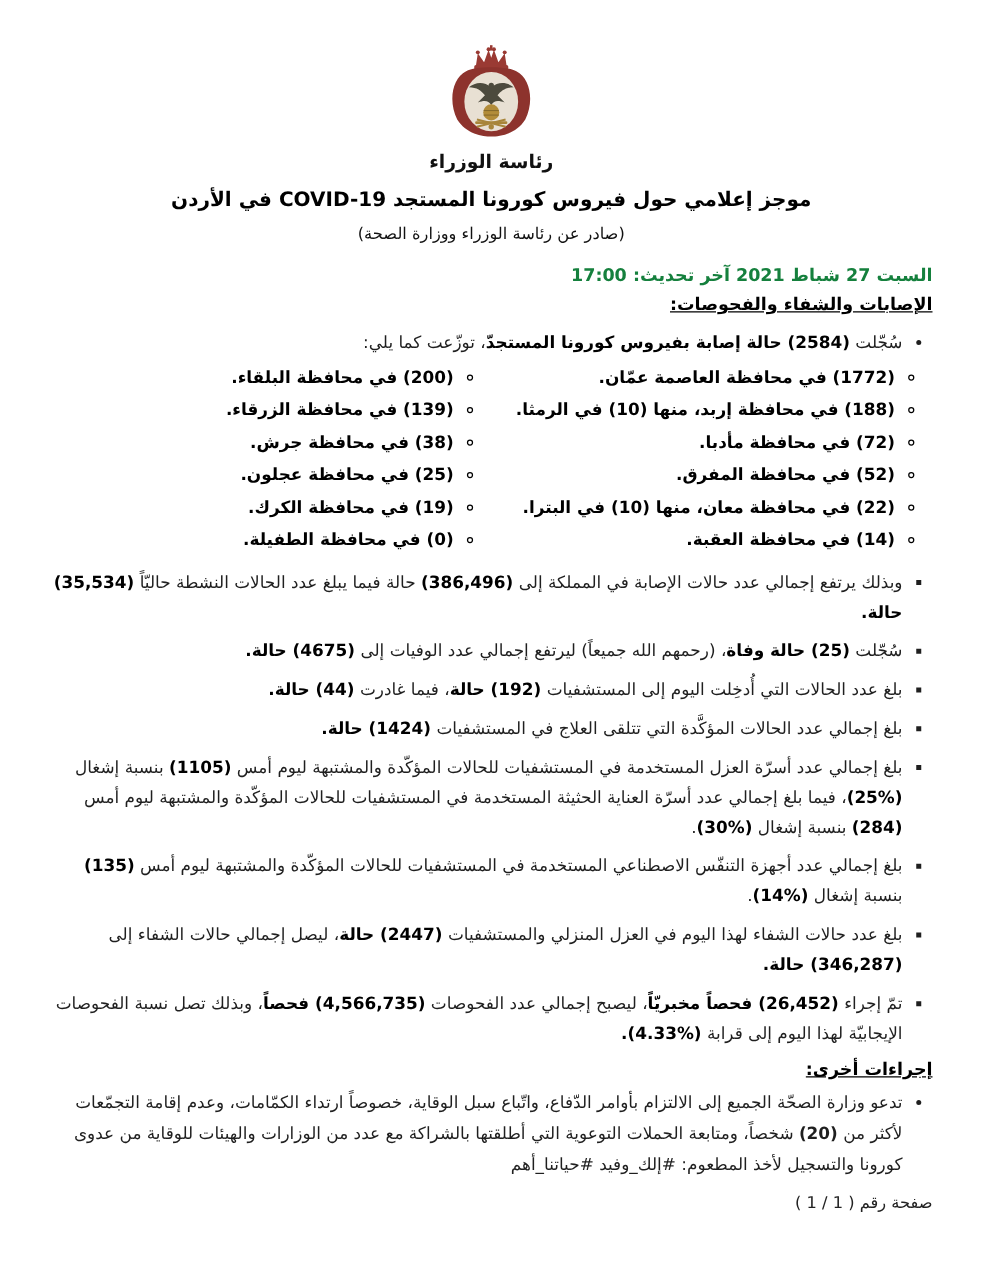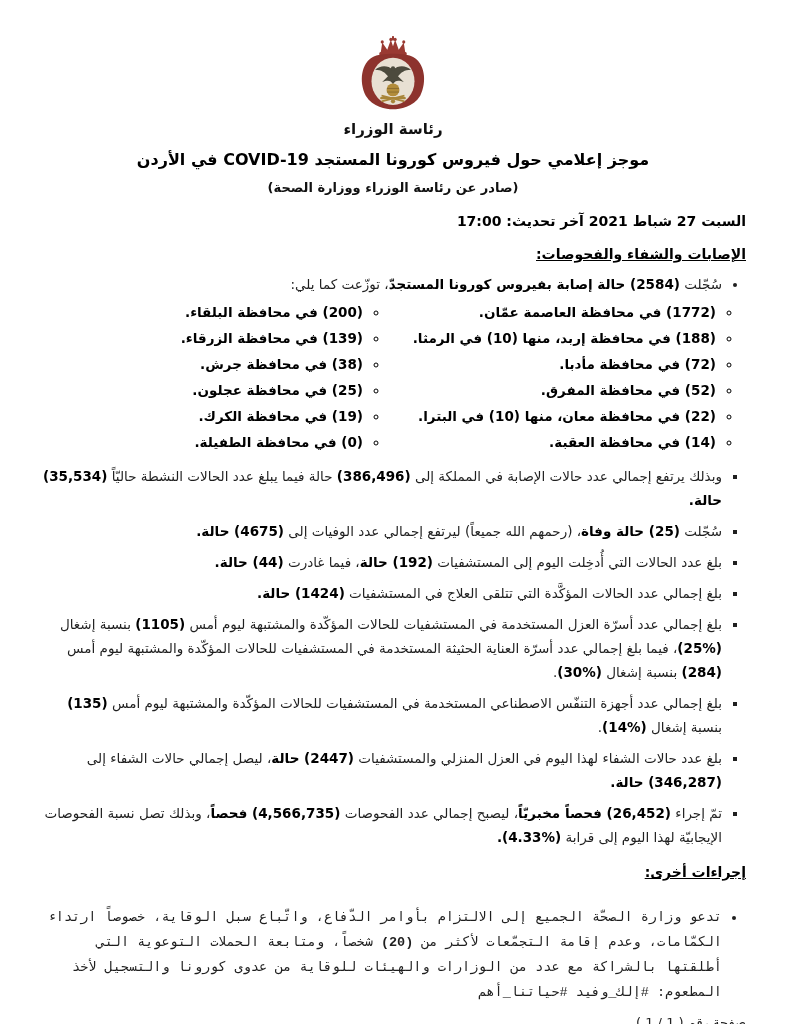--- a/index.html
+++ b/index.html
@@ -16,43 +16,43 @@
   .emblem{display:block;margin:0 auto;width:86px;height:82px;}
   .logo-caption{
     font-size:15px;font-weight:bold;color:#111;margin-top:2px;
     letter-spacing:0px;
   }
   .doc-title{
     text-align:center;font-size:16px;font-weight:bold;color:#000;
     margin-top:10px;line-height:24px;
   }
   .doc-subtitle{
-    text-align:center;font-size:13px;font-weight:bold;color:#111;
+    text-align:center;font-size:13px;font-weight:normal;color:#111;
     margin-top:7px;line-height:18px;
   }
   .date-line{
-    font-size:14px;font-weight:bold;color:#000000;margin-top:14px;line-height:20px;
+    font-size:14px;font-weight:bold;color:#15803d;margin-top:14px;line-height:20px;
   }
   .section-header{
     font-size:14px;font-weight:bold;color:#000;text-decoration:underline;
-    margin-top:13px;line-height:20px;
+    margin-top:3px;line-height:20px;
   }
   
   ul{margin:0;padding:0;}
   .disc-list{list-style:disc;padding-right:24px;margin-top:9px;}
   .disc-list > li{font-size:13.5px;line-height:23px;}
   .gov-wrap{display:flex;margin-top:4px;}
   .gov-col{flex:1 1 50%;list-style:circle;padding-right:30px;}
   .gov-col li{
     font-size:13.5px;font-weight:bold;line-height:25px;margin-bottom:1px;color:#000;
   }
   .detail-list{list-style:square;padding-right:24px;margin-top:8px;}
   .detail-list > li{font-size:13.5px;line-height:24px;margin-bottom:7px;}
   .detail-list b, .disc-list b{color:#000;}
-  .measures-list{list-style:disc;padding-right:24px;margin-top:23px;font-family:Liberation Mono, monospace;}
+  .measures-list{list-style:disc;padding-right:24px;margin-top:4px;}
   .measures-list > li{font-size:13.5px;line-height:25px;}
   .footer{
     text-align:right;font-size:13px;color:#222;margin-top:10px;
   }
 </style>
 </head>
 <body>
 
 <div class="page">
 

